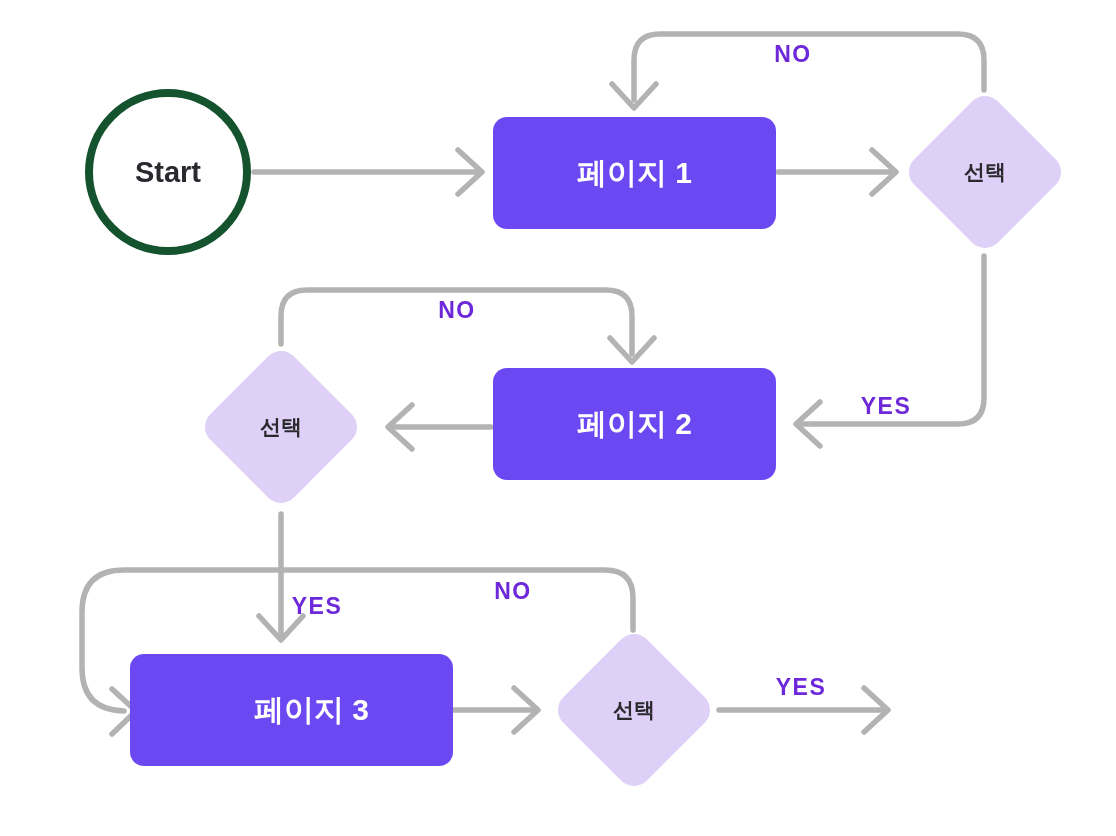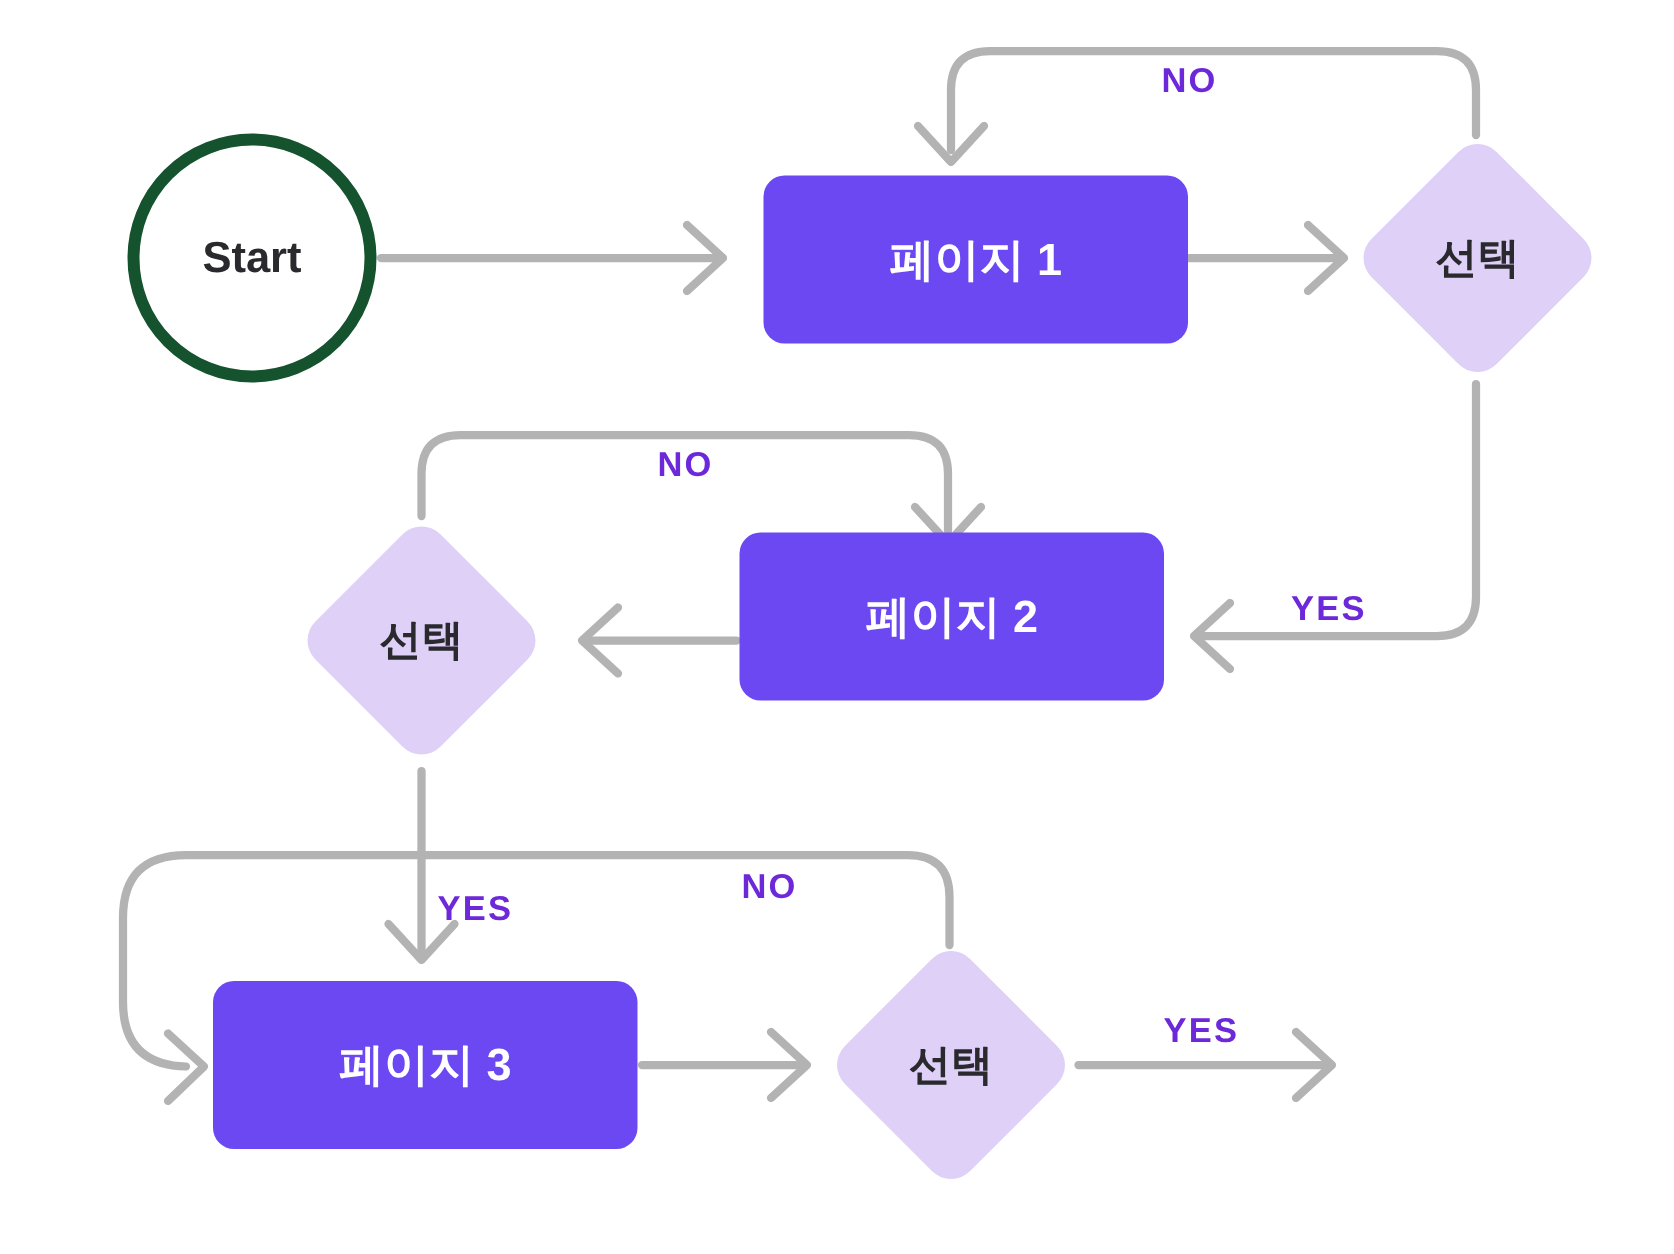--- a/index.html
+++ b/index.html
@@ -67,21 +67,21 @@
     left: 25px;
     top: 25px;
     width: 118px;
     height: 118px;
     background: #DED0F7;
     border-radius: 18px;
     transform: rotate(45deg);
   }
   .decision .node-label {
     position: relative;
-    font-size: 28px;
+    font-size: 21px;
     font-weight: 700;
     color: #29292E;
   }
   .edge-label {
     position: absolute;
     transform: translate(-50%, -50%);
     font-size: 23px;
     font-weight: 700;
     letter-spacing: 1.5px;
     color: #6d28d9;
@@ -123,39 +123,39 @@
     <path class="edge" d="M 112 689 L 136 711 L 112 734"></path>
 
     <path class="edge" d="M 719 710 H 884"></path>
     <path class="edge" d="M 864 688 L 888 710 L 864 732"></path>
   </svg>
 
   <div class="node terminal" style="left:85px; top:89px;">
     <span class="node-label">Start</span>
   </div>
 
-  <div class="node process" style="left:493px; top:117px;margin-left:16px;">
+  <div class="node process" style="left:493px; top:117px;">
     <span class="node-label">페이지 1</span>
   </div>
 
   <div class="node decision" style="left:901px; top:88px;">
     <div class="decision-shape"></div>
     <span class="node-label">선택</span>
   </div>
 
-  <div class="node process" style="left:493px; top:355px;align-items:center;">
+  <div class="node process" style="left:493px; top:368px;align-items:center;">
     <span class="node-label">페이지 2</span>
   </div>
 
   <div class="node decision" style="left:197px; top:343px;">
     <div class="decision-shape"></div>
     <span class="node-label">선택</span>
   </div>
 
-  <div class="node process" style="left:142px; top:654px;">
+  <div class="node process" style="left:130px; top:654px;padding-left:40px;">
     <span class="node-label">페이지 3</span>
   </div>
 
   <div class="node decision" style="left:550px; top:626px;">
     <div class="decision-shape"></div>
     <span class="node-label">선택</span>
   </div>
 
 
   <div class="edge-label" style="left:793px; top:54px;">NO</div>

